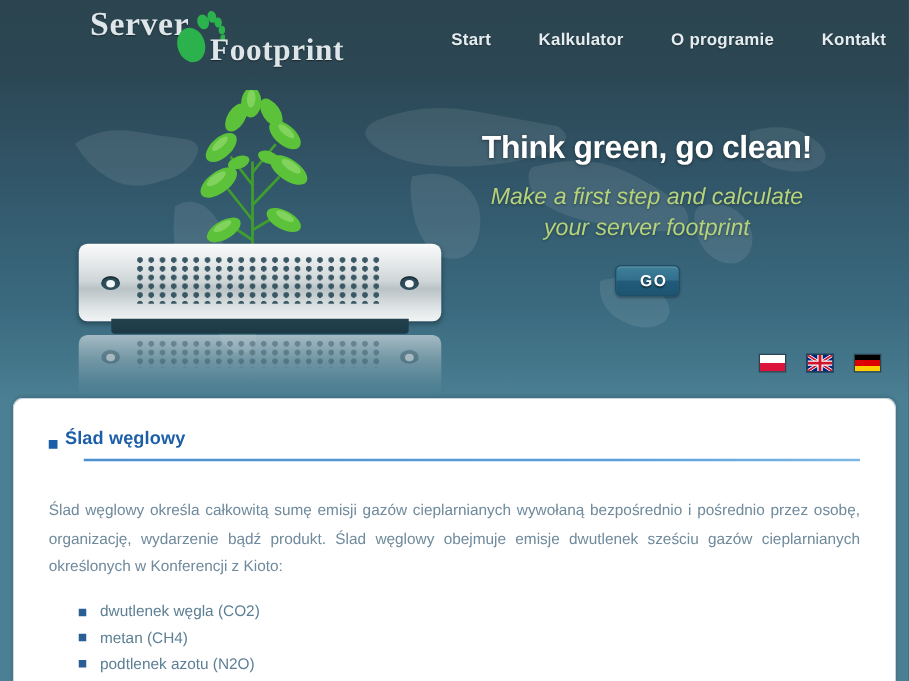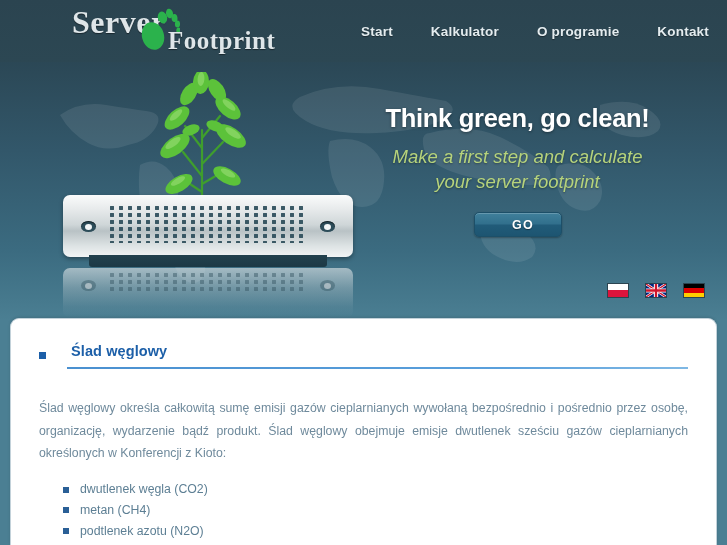--- a/index.html
+++ b/index.html
@@ -53,21 +53,21 @@
   .logo {
     position: absolute;
     left: 72px; top: 2px;
     width: 230px; height: 56px;
   }
   .logo-server {
     position: absolute;
     left: 0; top: 2px;
     font-family: "Liberation Serif", serif;
     font-weight: bold;
-    font-size: 32px;
+    font-size: 27px;
     color: #dfe6e9;
     letter-spacing: .5px;
     text-shadow: 0 1px 1px rgba(0,0,0,.45);
   }
   .logo-footprint {
     position: absolute;
     left: 96px; top: 25px;
     font-family: "Liberation Serif", serif;
     font-weight: bold;
     font-size: 25px;
@@ -127,21 +127,21 @@
     margin-top: 12px;
     font-size: 18.5px;
     font-style: italic;
     color: #b6d37c;
     line-height: 1.33;
     text-shadow: 0 1px 2px rgba(0,0,0,.35);
   }
   .go-button {
     display: block;
     margin: 18px auto 0;
-    width: 88px; height: 25px;
+    width: 52px; height: 25px;
     border: 1px solid #1d4f68;
     border-radius: 5px;
     background: linear-gradient(180deg, #3d7a95 0%, #2f6e8b 45%, #1f5a77 55%, #2a6versus 100%);
     background: linear-gradient(180deg, #40809b 0%, #316f8c 48%, #215b79 52%, #1d5571 100%);
     color: #ffffff;
     font-size: 12.5px;
     font-weight: bold;
     letter-spacing: 1.2px;
     cursor: pointer;
     box-shadow: inset 0 1px 0 rgba(255,255,255,.2), 0 1px 2px rgba(0,0,0,.3);
@@ -286,21 +286,21 @@
   }
 
   .section-head {
     position: relative;
     height: 46px;
     padding-top: 24px;
   }
   .section-title-row {
     display: flex;
     align-items: flex-end;
-    gap: 25px;
+    gap: 6px;
   }
   .sq-bullet {
     width: 7px; height: 7px;
     background: #1c5fa8;
     display: inline-block;
     flex: none;
   }
   .section-title {
     font-size: 14.5px;
     font-weight: bold;

